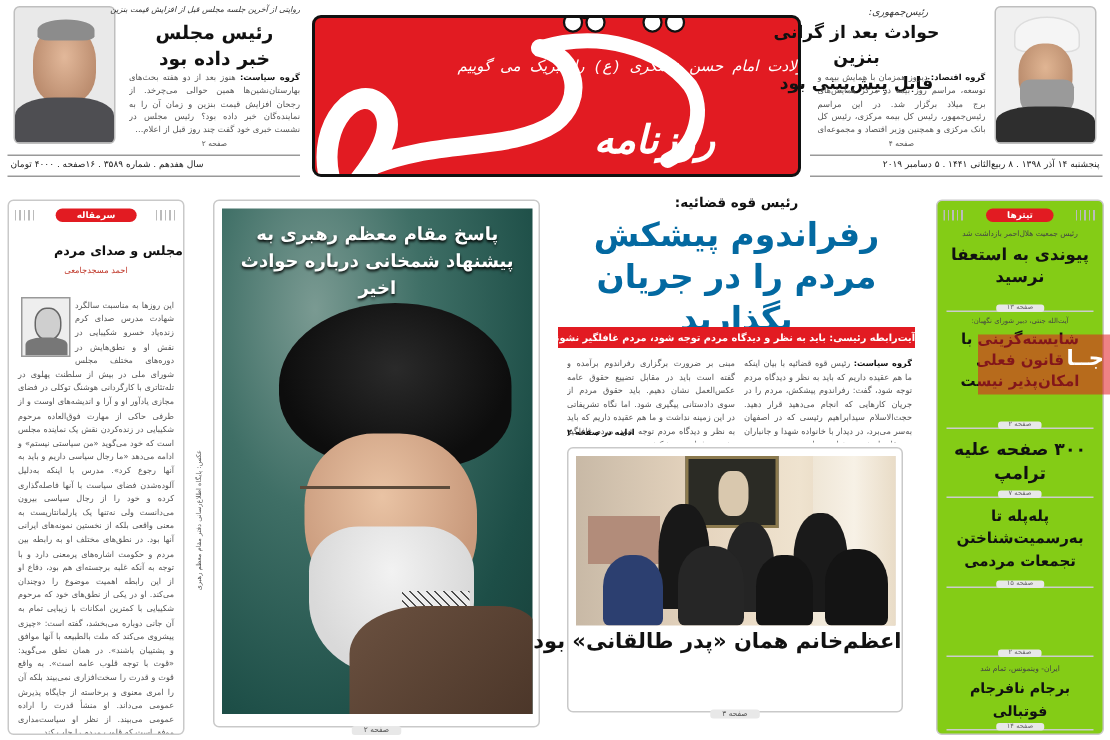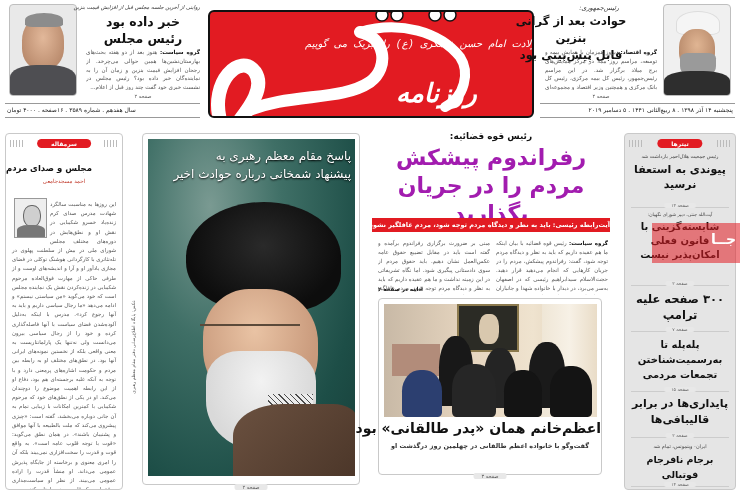--- a/index.html
+++ b/index.html
@@ -22,55 +22,55 @@
 
   .dateline { position: absolute; font-size: 6px; color: #222; white-space: nowrap; }
   .hr { position: absolute; height: 1px; background: #999; }
 
   
   .masthead { position: absolute; left: 208px; top: 10px; width: 326px; height: 108px; background: #e21b22; border: 2px solid #111; border-radius: 6px; overflow: hidden; }
   .mast-slogan { position: absolute; left: 95px; top: 26px; font-size: 10px; color: #fff; font-family: Liberation Mono, monospace; font-style: italic; white-space: nowrap; }
   .mast-rooz { position: absolute; left: 186px; top: 66px; font-size: 26px; font-weight: bold; color: #fff; font-family: "DejaVu Serif", serif; font-style: italic; }
 
   
-  .right-col { position: absolute; left: 624px; top: 133px; width: 112px; height: 357px; border: 1px solid #c9c9c9; border-radius: 4px; background: #e5e5e5; }
+  .right-col { position: absolute; left: 624px; top: 133px; width: 112px; height: 357px; border: 1px solid #c9c9c9; border-radius: 4px; background: #84cc16; }
   .col-badge { position: absolute; top: 5px; left: 50%; transform: translateX(-50%); background: #e21b22; color: #fff; font-size: 6px; font-weight: bold; padding: 1px 14px; border-radius: 6px; white-space: nowrap; }
   .hatch { position: absolute; top: 6px; width: 14px; height: 7px; background: repeating-linear-gradient(90deg, #bbb 0 1px, transparent 1px 3px); }
   .rc-item { position: absolute; left: 4px; right: 4px; text-align: center; }
   .rc-kicker { font-size: 5px; color: #444; white-space: nowrap; }
   .rc-title { font-size: 11px; font-weight: bold; line-height: 15px; color: #111; }
   .rc-sep { position: absolute; left: 6px; right: 6px; height: 1px; background: #ccc; }
   .rc-sep span { position: absolute; left: 50%; top: -4px; transform: translateX(-50%); background: #e8e8e8; font-size: 4.5px; color: #666; padding: 0 7px; border-radius: 2px; white-space: nowrap; }
   .pink-tab { position: absolute; left: 652px; top: 223px; width: 88px; height: 40px; background: rgba(226, 27, 34, 0.55); }
   .pink-tab span { position: absolute; right: 4px; top: 8px; font-size: 14px; color: #fff; font-weight: bold; }
 
   
   .left-col { position: absolute; left: 5px; top: 133px; width: 118px; height: 357px; border: 1px solid #c9c9c9; border-radius: 4px; background: #fff; overflow: hidden; }
-  .lc-title { position: absolute; top: 29px; left: 0; right: 0; text-align: left; font-size: 8.5px; font-weight: bold; color: #111; }
+  .lc-title { position: absolute; top: 29px; left: 0; right: 0; text-align: right; font-size: 8.5px; font-weight: bold; color: #111; }
   .lc-author { position: absolute; top: 44px; left: 0; right: 0; text-align: center; font-size: 5.5px; color: #c0392b; }
   .lc-photo { position: absolute; left: 8px; top: 64px; width: 33px; height: 40px; background: #eee; border: 1px solid #999; overflow: hidden; }
   .lc-body { position: absolute; top: 66px; left: 6px; right: 6px; font-size: 5.4px; line-height: 9.2px; color: #555; text-align: justify; }
   .lc-body .indent { float: left; width: 38px; height: 44px; }
 
   
   .leader-box { position: absolute; left: 142px; top: 133px; width: 218px; height: 352px; border: 1px solid #c9c9c9; border-radius: 4px; background: #fff; }
   .leader-img { position: absolute; left: 5px; top: 5px; width: 207px; height: 337px; background: radial-gradient(ellipse at 30% 20%, #7a9a92 0%, #3f6f66 35%, #1d4e47 75%, #173f39 100%); overflow: hidden; }
-  .leader-headline { position: absolute; top: 8px; left: 4px; right: 4px; text-align: right; font-size: 12px; font-weight: normal; line-height: 18px; color: #fff; text-shadow: 0 1px 2px #000; }
+  .leader-headline { position: absolute; top: 8px; left: 4px; right: 4px; text-align: center; font-size: 12px; font-weight: bold; line-height: 18px; color: #fff; text-shadow: 0 1px 2px #000; }
   .turban { position: absolute; left: 38px; top: 63px; width: 155px; height: 110px; background: radial-gradient(ellipse at 50% 40%, #2a2a2a 0%, #0d0d0d 70%); border-radius: 50% 50% 35% 45%; }
   .face-l { position: absolute; left: 55px; top: 150px; width: 115px; height: 120px; background: radial-gradient(ellipse at 45% 35%, #e9c3a4 0%, #c99a7c 70%); border-radius: 40% 45% 45% 50%; }
   .glasses { position: absolute; left: 52px; top: 185px; width: 100px; height: 20px; border-top: 2px solid #5b4a3a; }
   .beard { position: absolute; left: 58px; top: 212px; width: 110px; height: 100px; background: radial-gradient(ellipse at 50% 30%, #f2f2f2 0%, #d9d9d9 70%); border-radius: 30% 30% 50% 50%; }
   .robe { position: absolute; left: 85px; top: 265px; width: 125px; height: 80px; background: linear-gradient(135deg, #6b5140 0%, #4a3528 100%); border-radius: 40% 20% 0 0; }
   .scarf { position: absolute; left: 120px; top: 255px; width: 45px; height: 85px; background: repeating-linear-gradient(45deg, #eee 0 3px, #333 3px 4px), #fff; opacity: 0.85; }
   .vcaption { position: absolute; left: 131px; top: 300px; font-size: 4.5px; color: #555; writing-mode: vertical-rl; transform: rotate(180deg); white-space: nowrap; }
   .leader-page { position: absolute; bottom: -6px; left: 50%; transform: translateX(-50%); }
 
   
   .main-kicker { position: absolute; left: 366px; top: 131px; width: 250px; text-align: center; font-size: 9px; font-weight: bold; color: #111; }
-  .main-headline { position: absolute; left: 366px; top: 144px; width: 250px; text-align: center; font-size: 22px; font-weight: bold; line-height: 28px; color: #a21caf; letter-spacing: -0.5px; }
+  .main-headline { position: absolute; left: 366px; top: 144px; width: 250px; text-align: center; font-size: 22px; font-weight: bold; line-height: 28px; color: #0369a1; letter-spacing: -0.5px; }
   .main-sub { position: absolute; left: 372px; top: 218px; width: 238px; height: 14px; background: #e21b22; color: #fff; font-size: 6.5px; font-weight: bold; text-align: center; line-height: 14px; white-space: nowrap; }
   .main-body { position: absolute; top: 239px; width: 112px; font-size: 5.5px; line-height: 9px; color: #555; text-align: justify; }
   .main-body b { color: #111; }
 
   .family-box { position: absolute; left: 378px; top: 298px; width: 224px; height: 177px; border: 1px solid #c9c9c9; border-radius: 4px; background: #fff; }
   .family-img { position: absolute; left: 5px; top: 5px; width: 213px; height: 113px; background: linear-gradient(90deg, #c8b9a6 0%, #e6d5bf 40%, #efe3cf 70%, #d9c7ad 100%); overflow: hidden; }
   .fam-portrait { position: absolute; left: 73px; top: 0; width: 62px; height: 48px; background: #2b2b25; border: 2px solid #8c7a4e; }
   .person { position: absolute; border-radius: 45% 45% 10% 10%; }
   .family-headline { position: absolute; left: 0; right: 0; top: 121px; text-align: center; font-size: 14px; font-weight: bold; color: #111; white-space: nowrap; }
   .family-sub { position: absolute; left: 0; right: 0; top: 143px; text-align: center; font-size: 6.5px; font-weight: bold; color: #333; white-space: nowrap; }
@@ -79,22 +79,22 @@
 </head>
 <body>
 
 <div class="photo-box" style="left:9px; top:4px; width:68px; height:92px; background:#e9e9e9;">
   <div class="face" style="top:12px; width:42px; height:52px; background:radial-gradient(ellipse at 50% 40%, #e2b89a 0%, #b98a6c 80%);"></div>
   <div style="position:absolute; left:15px; top:8px; width:38px; height:14px; background:#8c8c8c; border-radius:50% 50% 20% 20%;"></div>
   <div class="suit" style="height:30px; background:#4e4e52;"></div>
 </div>
 <div class="abs kicker" style="left:86px; top:4px; width:114px; font-size:5.3px;">روایتی از آخرین جلسه مجلس قبل از افزایش قیمت بنزین</div>
 <div class="abs teaser-title" style="left:86px; top:13px; width:114px;">
+  <div>رئیس مجلس</div>
   <div>خبر داده بود</div>
-  <div>رئیس مجلس</div>
 </div>
 <div class="abs small-body" style="left:86px; top:48px; width:114px; height:42px; overflow:hidden;">
   <b>گروه سیاست:</b><span> هنوز بعد از دو هفته بحث‌های بهارستان‌نشین‌ها همین حوالی می‌چرخد. از رجحان افزایش قیمت بنزین و زمان آن را به نماینده‌گان خبر داده بود؟ رئیس مجلس در نشست خبری خود گفت چند روز قبل از اعلام...</span>
 </div>
 <div class="abs page-ref" style="left:86px; top:93px; width:114px;"><span>صفحه ۲</span></div>
 <div class="hr" style="left:5px; top:103px; width:195px;"></div>
 <div class="dateline" style="left:7px; top:106px;">سال هفدهم . شماره ۳۵۸۹ . ۱۶صفحه . ۴۰۰۰ تومان</div>
 <div class="hr" style="left:5px; top:117px; width:195px;"></div>
 
 <div class="masthead">
@@ -186,21 +186,20 @@
     </div>
     <div class="person" style="left:55px; top:32px; width:34px; height:70px; background:#181818;"></div>
     <div class="person" style="left:100px; top:44px; width:32px; height:60px; background:#242424;"></div>
     <div class="person" style="left:145px; top:38px; width:36px; height:66px; background:#1a1a1a;"></div>
     <div class="person" style="left:18px; top:66px; width:40px; height:47px; background:#2c3f70;"></div>
     <div class="person" style="left:68px; top:60px; width:44px; height:53px; background:#262626;"></div>
     <div class="person" style="left:120px; top:66px; width:38px; height:47px; background:#141414;"></div>
     <div class="person" style="left:166px; top:62px; width:42px; height:51px; background:#141414;"></div>
   </div>
   <div class="family-headline">اعظم‌خانم همان «پدر طالقانی» بود</div>
-  <div class="family-sub">گفت‌وگو با خانواده اعظم طالقانی در چهلمین روز درگذشت او</div>
   <div class="family-page page-ref"><span class="page-pill">صفحه ۳</span></div>
 </div>
 
 <div class="right-col">
   <div class="hatch" style="left:4px;"></div>
   <div class="hatch" style="right:4px;"></div>
   <div class="col-badge">تیترها</div>
 
   <div class="rc-item" style="top:19px;">
     <div class="rc-kicker">رئیس جمعیت هلال‌احمر بازداشت شد</div>
@@ -225,23 +224,20 @@
       <span>صفحه ۷</span>
     </div>
 
   <div class="rc-item" style="top:203px;">
     <div class="rc-title" style="font-size:10px; line-height:15px;">پله‌پله تا به‌رسمیت‌شناختن تجمعات مردمی</div>
   </div>
   <div class="rc-sep" style="top:257px;">
       <span>صفحه ۱۵</span>
     </div>
 
-  <div class="rc-item" style="top:262px;">
-    <div class="rc-title" style="font-size:11px; line-height:16px;">پایداری‌ها در برابر قالیبافی‌ها</div>
-  </div>
   <div class="rc-sep" style="top:303px;">
       <span>صفحه ۲</span>
     </div>
 
   <div class="rc-item" style="top:309px;">
     <div class="rc-kicker">ایران- وینمونس، تمام شد</div>
     <div class="rc-title" style="margin-top:3px; font-size:9.5px;">برجام نافرجام فوتبالی</div>
   </div>
   <div class="rc-sep" style="top:352px;">
       <span>صفحه ۱۴</span>

